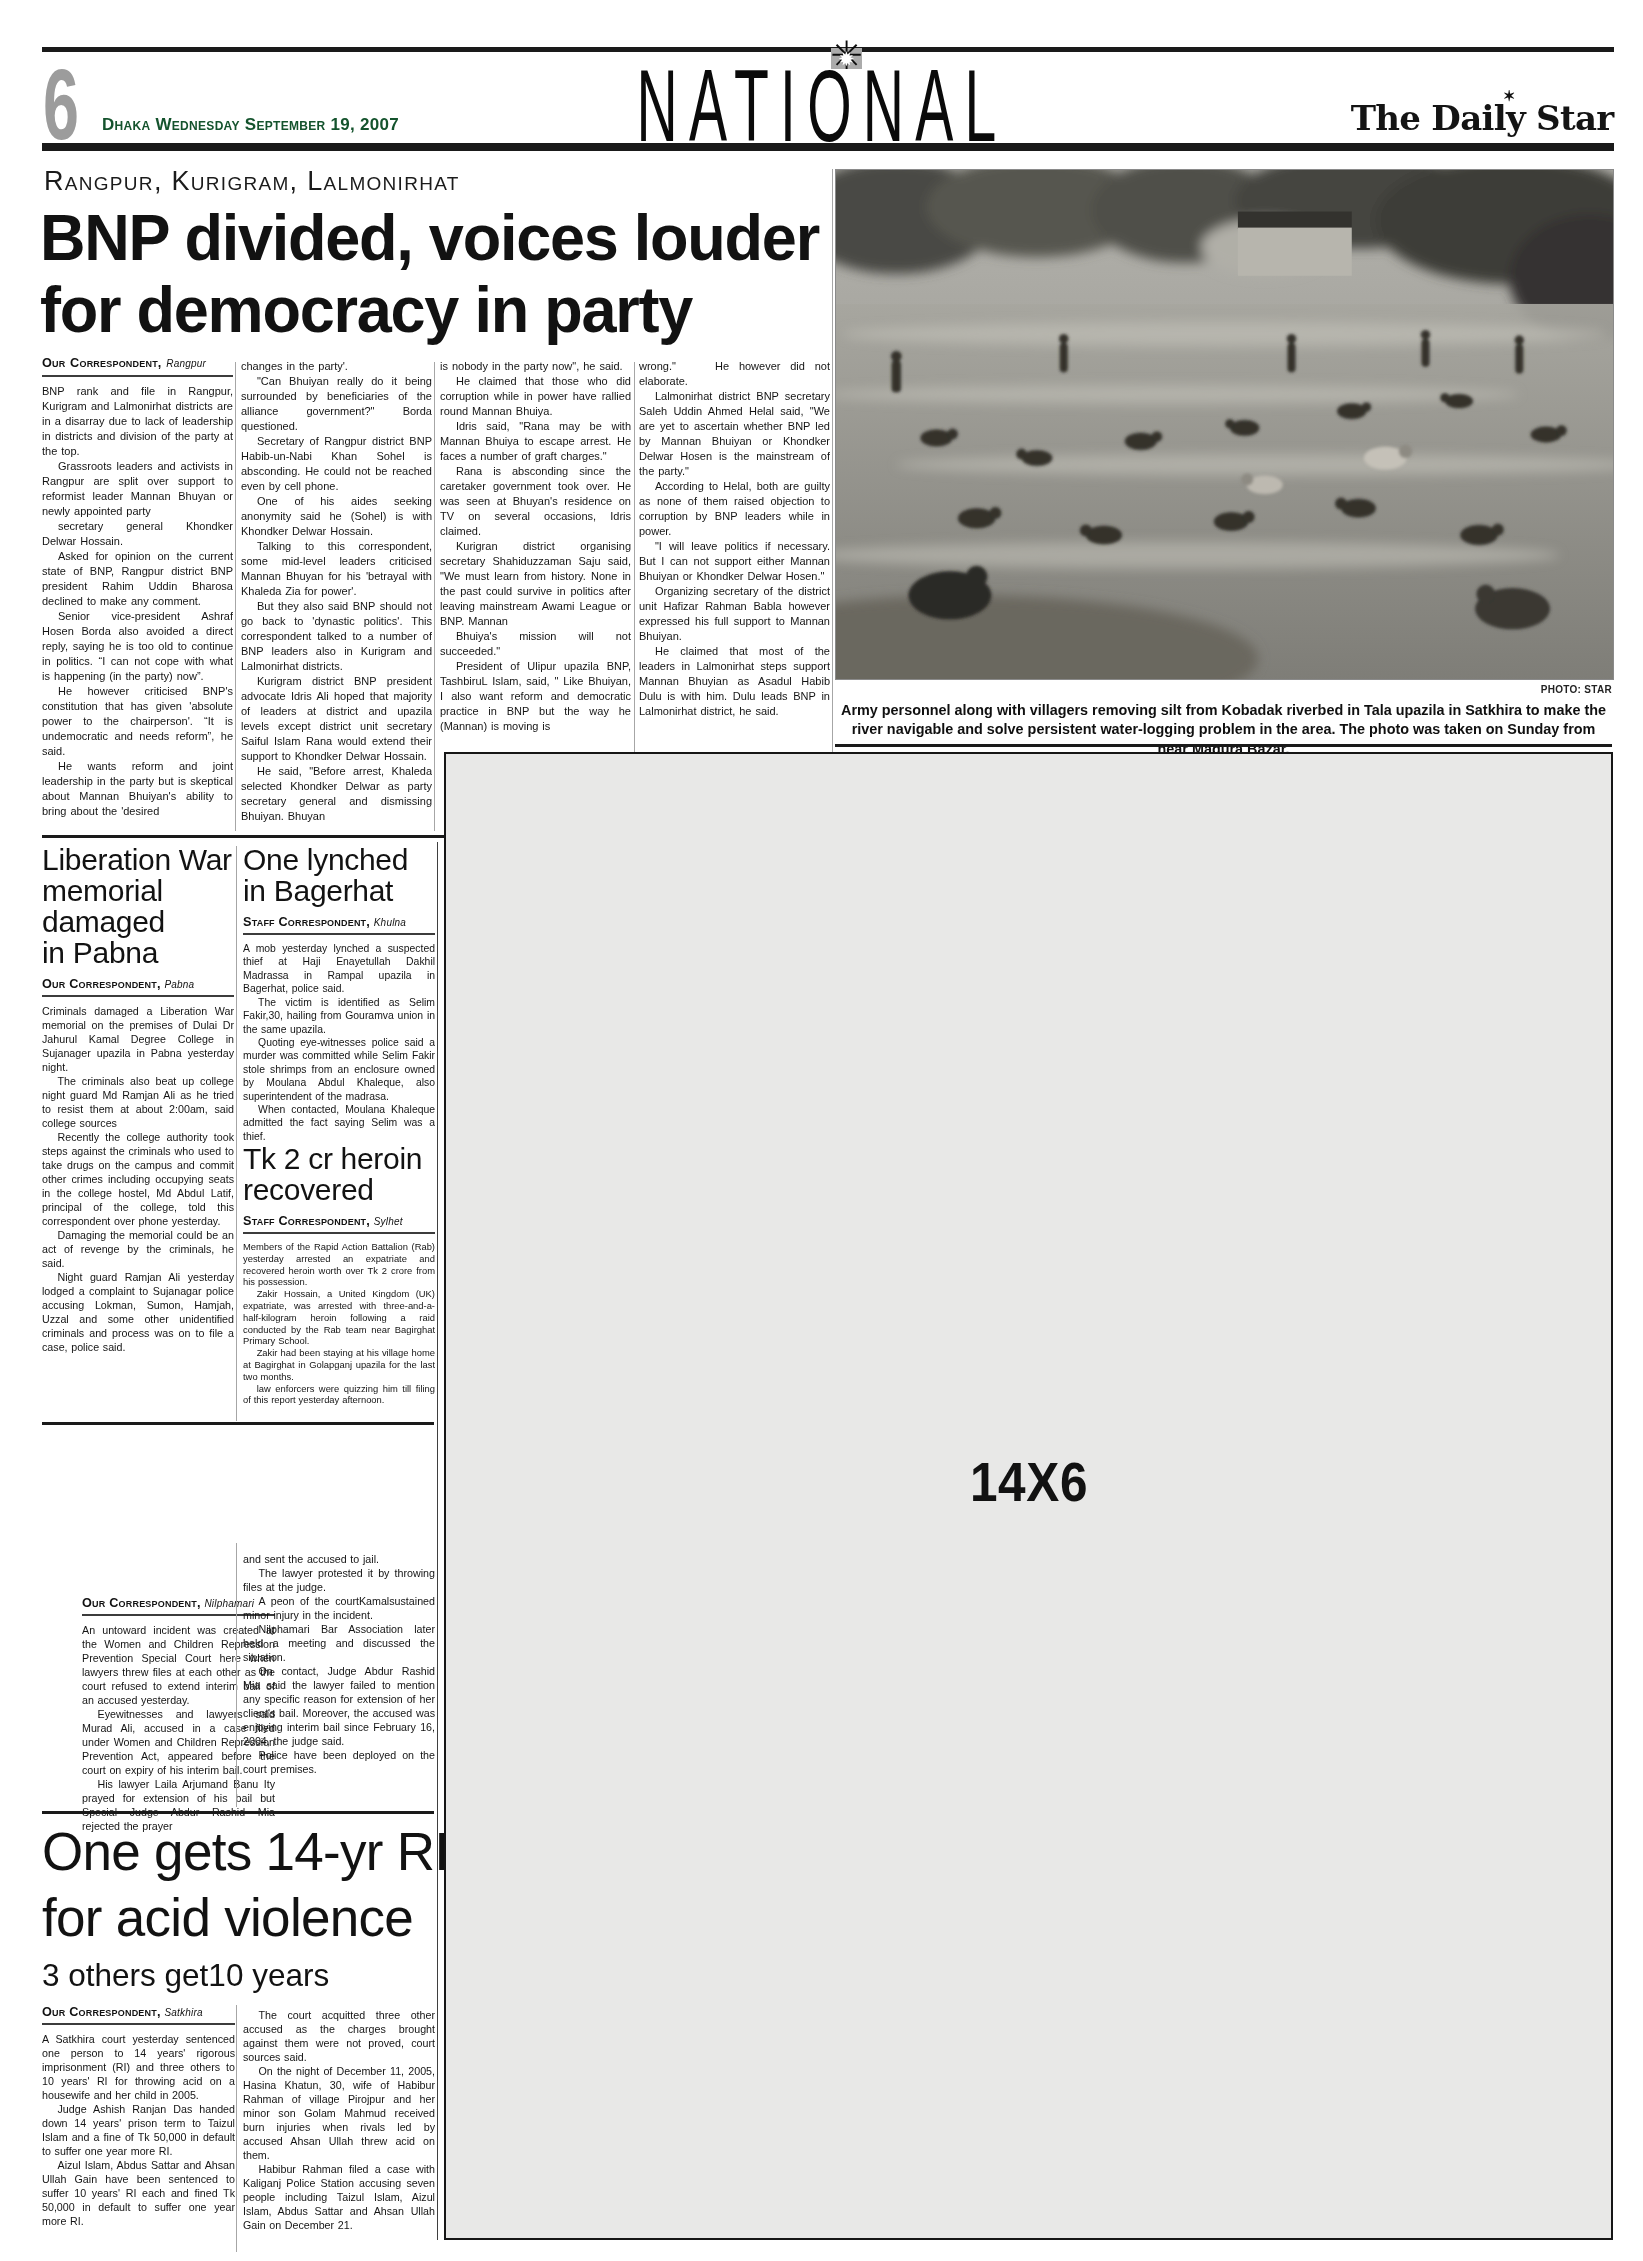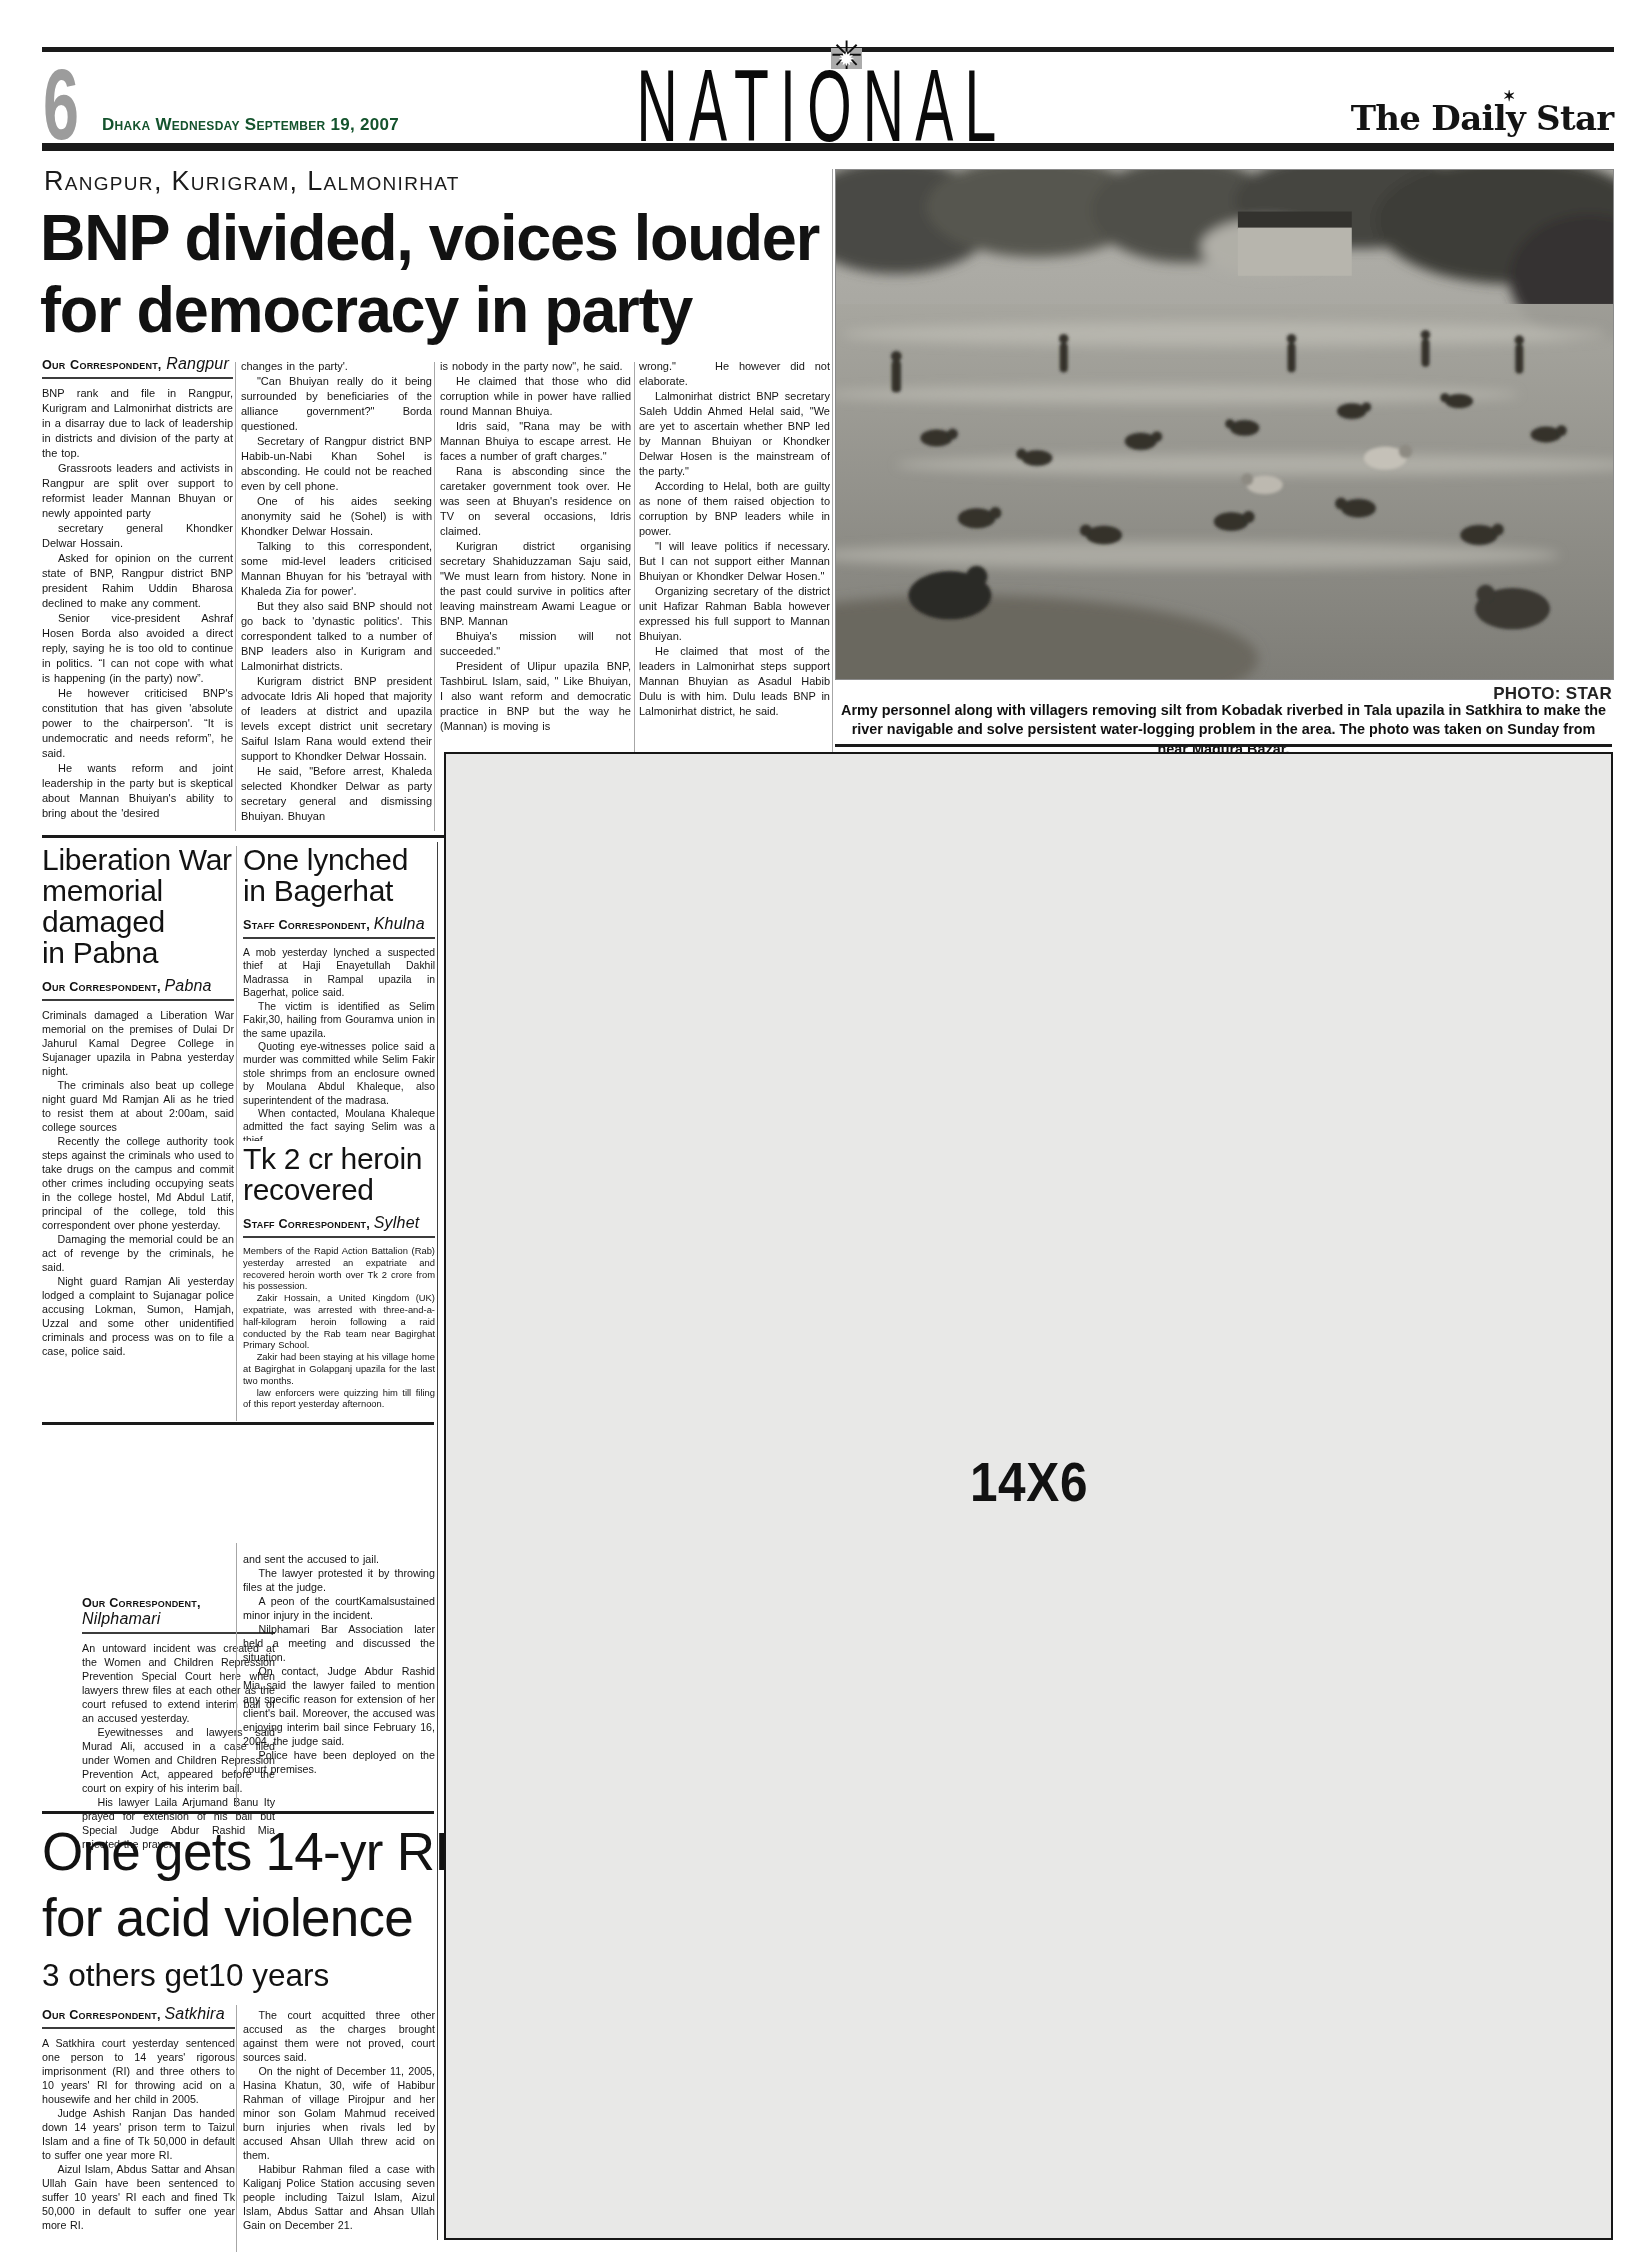--- a/index.html
+++ b/index.html
@@ -26,33 +26,33 @@
 
   
   .kicker{font-size:27px;font-variant:small-caps;letter-spacing:1.3px;color:#1b1b1b;white-space:nowrap;}
   .hl-lead{font-size:65px;font-weight:bold;line-height:72px;letter-spacing:-1.3px;
            transform:scaleX(.97);transform-origin:left top;white-space:nowrap;}
   .hl-md{font-size:30px;line-height:31px;letter-spacing:-0.3px;white-space:nowrap;}
   .hl-court{font-size:46px;font-weight:bold;line-height:52px;letter-spacing:-0.7px;white-space:nowrap;}
   .hl-acid{font-size:53px;line-height:66px;letter-spacing:-0.7px;white-space:nowrap;}
   .subhead{font-size:31.5px;line-height:1.1;letter-spacing:0;}
   .byline{font-size:12.7px;font-weight:bold;font-variant:small-caps;letter-spacing:0.2px;color:#111;}
-  .byline .place{font-variant:normal;font-weight:normal;font-style:italic;font-size:16px;}
+  .byline .place{font-variant:normal;font-weight:normal;font-style:italic;font-size:10px;}
   .byrule{height:2px;background:#3c3c3c;margin:4px 0 6.7px 0;}
   .bodycol{font-size:10.7px;line-height:14px;text-align:justify;word-spacing:0.7px;color:#141414;overflow:hidden;}
   .bodycol p{margin:0;text-indent:1.45em;}
   .bodycol p.cont{text-indent:0;}
   .lead-body{font-size:11px;line-height:15px;word-spacing:0.9px;}
   .tight{font-size:9.4px;line-height:11.8px;word-spacing:0.3px;}
   .semitight{font-size:10.4px;line-height:13.4px;}
   .mb14{margin-bottom:9.4px;}
 
   
   .photo{border:0.7px solid #8a8a8a;background:#9a9992;}
-  .credit{font-size:17px;font-weight:bold;letter-spacing:0.3px;text-align:right;color:#232323;}
+  .credit{font-size:10px;font-weight:bold;letter-spacing:0.3px;text-align:right;color:#232323;}
   .caption{font-size:14.4px;line-height:19.4px;font-weight:bold;text-align:center;color:#101010;}
 
   
   .adbox{background:#e8e8e7;border:2px solid #161616;box-sizing:border-box;}
   .adlabel{font-size:55px;font-weight:bold;letter-spacing:0.7px;
            transform:translateX(-50%) scaleX(.9);transform-origin:center top;white-space:nowrap;}
 </style>
 </head>
 <body>
 

